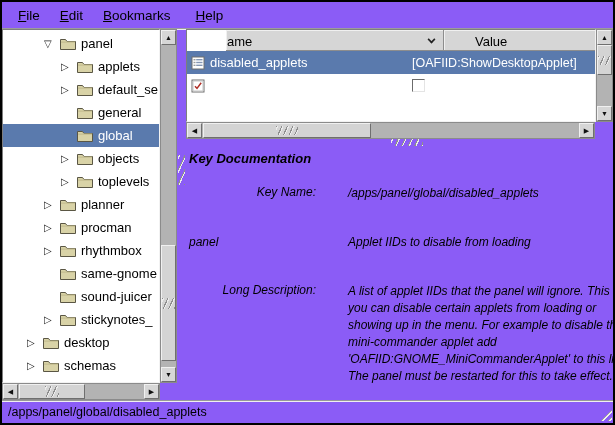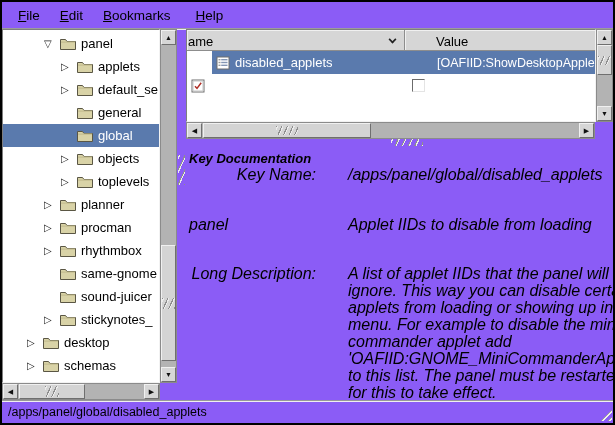--- a/index.html
+++ b/index.html
@@ -56,42 +56,42 @@
     background:repeating-linear-gradient(115deg,#8e8e8e 0 1px,#ececec 1px 2px,rgba(0,0,0,0) 2px 6px); }
   
   .right-col { flex:1; display:flex; flex-direction:column; min-width:0; }
   .list-wrap { height:93px; display:flex; }
   .list-view { flex:1; background:#fff; display:flex; flex-direction:column; overflow:hidden;
     border:1px solid; border-color:#7e7e7e #f2f2f2 #f2f2f2 #7e7e7e; }
   .list-header { height:21px; display:flex; flex:none; }
   .hcell { background:#d6d6d6; border-right:1px solid #8d8d8d; border-bottom:1px solid #8d8d8d;
     box-shadow:inset 1px 1px 0 #f0f0f0; padding:2px 5px 0 4px; font-size:13px;
     display:flex; align-items:center; }
-  .hcell.name { width:218px; flex:none; justify-content:space-between; padding-left:1px; }
+  .hcell.name { width:218px; flex:none; justify-content:space-between; padding-left:1px;margin-left:39px; }
   .hcell.value { flex:1; border-right:none;padding-left:31px; }
   .chev { width:7px; height:7px; border-right:2px solid #222; border-bottom:2px solid #222;
     transform:rotate(45deg) scale(.8); margin:-3px 3px 0 0; }
   .lrow { height:23px; display:flex; align-items:center; flex:none; }
-  .lrow.selected { background:#5a7aad; color:#fff;margin-left:25px; }
+  .lrow.selected { background:#5a7aad; color:#fff; }
   .cell-name { width:218px; flex:none; display:flex; align-items:center; gap:5px;
     padding-left:4px; overflow:hidden; }
   .cell-value { flex:1; padding-left:7px; display:flex; align-items:center;
     font-size:12.5px; overflow:hidden; white-space:nowrap; }
   .kicon { flex:none; display:flex; }
   .checkbox { width:13px; height:13px; background:#fff;
     border:1px solid; border-color:#6b6b6b #e4e4e4 #e4e4e4 #6b6b6b;
     display:flex; align-items:center; justify-content:center; }
   .checkbox .mark { color:#3b62a0; font-size:11px; line-height:1; margin-top:-1px; }
   .list-hscroll-row { height:16px; display:flex; }
   .list-hscroll { width:409px; }
   
   .docpane { flex:1; padding:4px 0 4px 3px; overflow:hidden;font-style:italic; }
   .doc-title { font-weight:bold; font-size:13px; }
-  .doc-grid { display:grid; grid-template-columns:127px 292px;
-    column-gap:6px; row-gap:6px; font-size:16px;gap:32px; }
+  .doc-grid { margin-top:19px; display:grid; grid-template-columns:127px 292px;
+    column-gap:6px; row-gap:6px; font-size:12px;gap:32px; }
   .doc-label { text-align:right; white-space:nowrap; }
   .doc-value { line-height:17px; }
   
   .statusbar { height:22px; border-top:1px solid #989898; box-shadow:inset 0 1px 0 #f0f0f0;
     display:flex; align-items:center; padding-left:6px; font-size:12.5px; position:relative; }
   .resize-grip { position:absolute; right:1px; bottom:1px; width:15px; height:15px;
     background:repeating-linear-gradient(135deg,rgba(0,0,0,0) 0 3px,#9a9a9a 3px 4px,#efefef 4px 5px);
     clip-path:polygon(100% 0,100% 100%,0 100%); }
 </style>
 </head>

